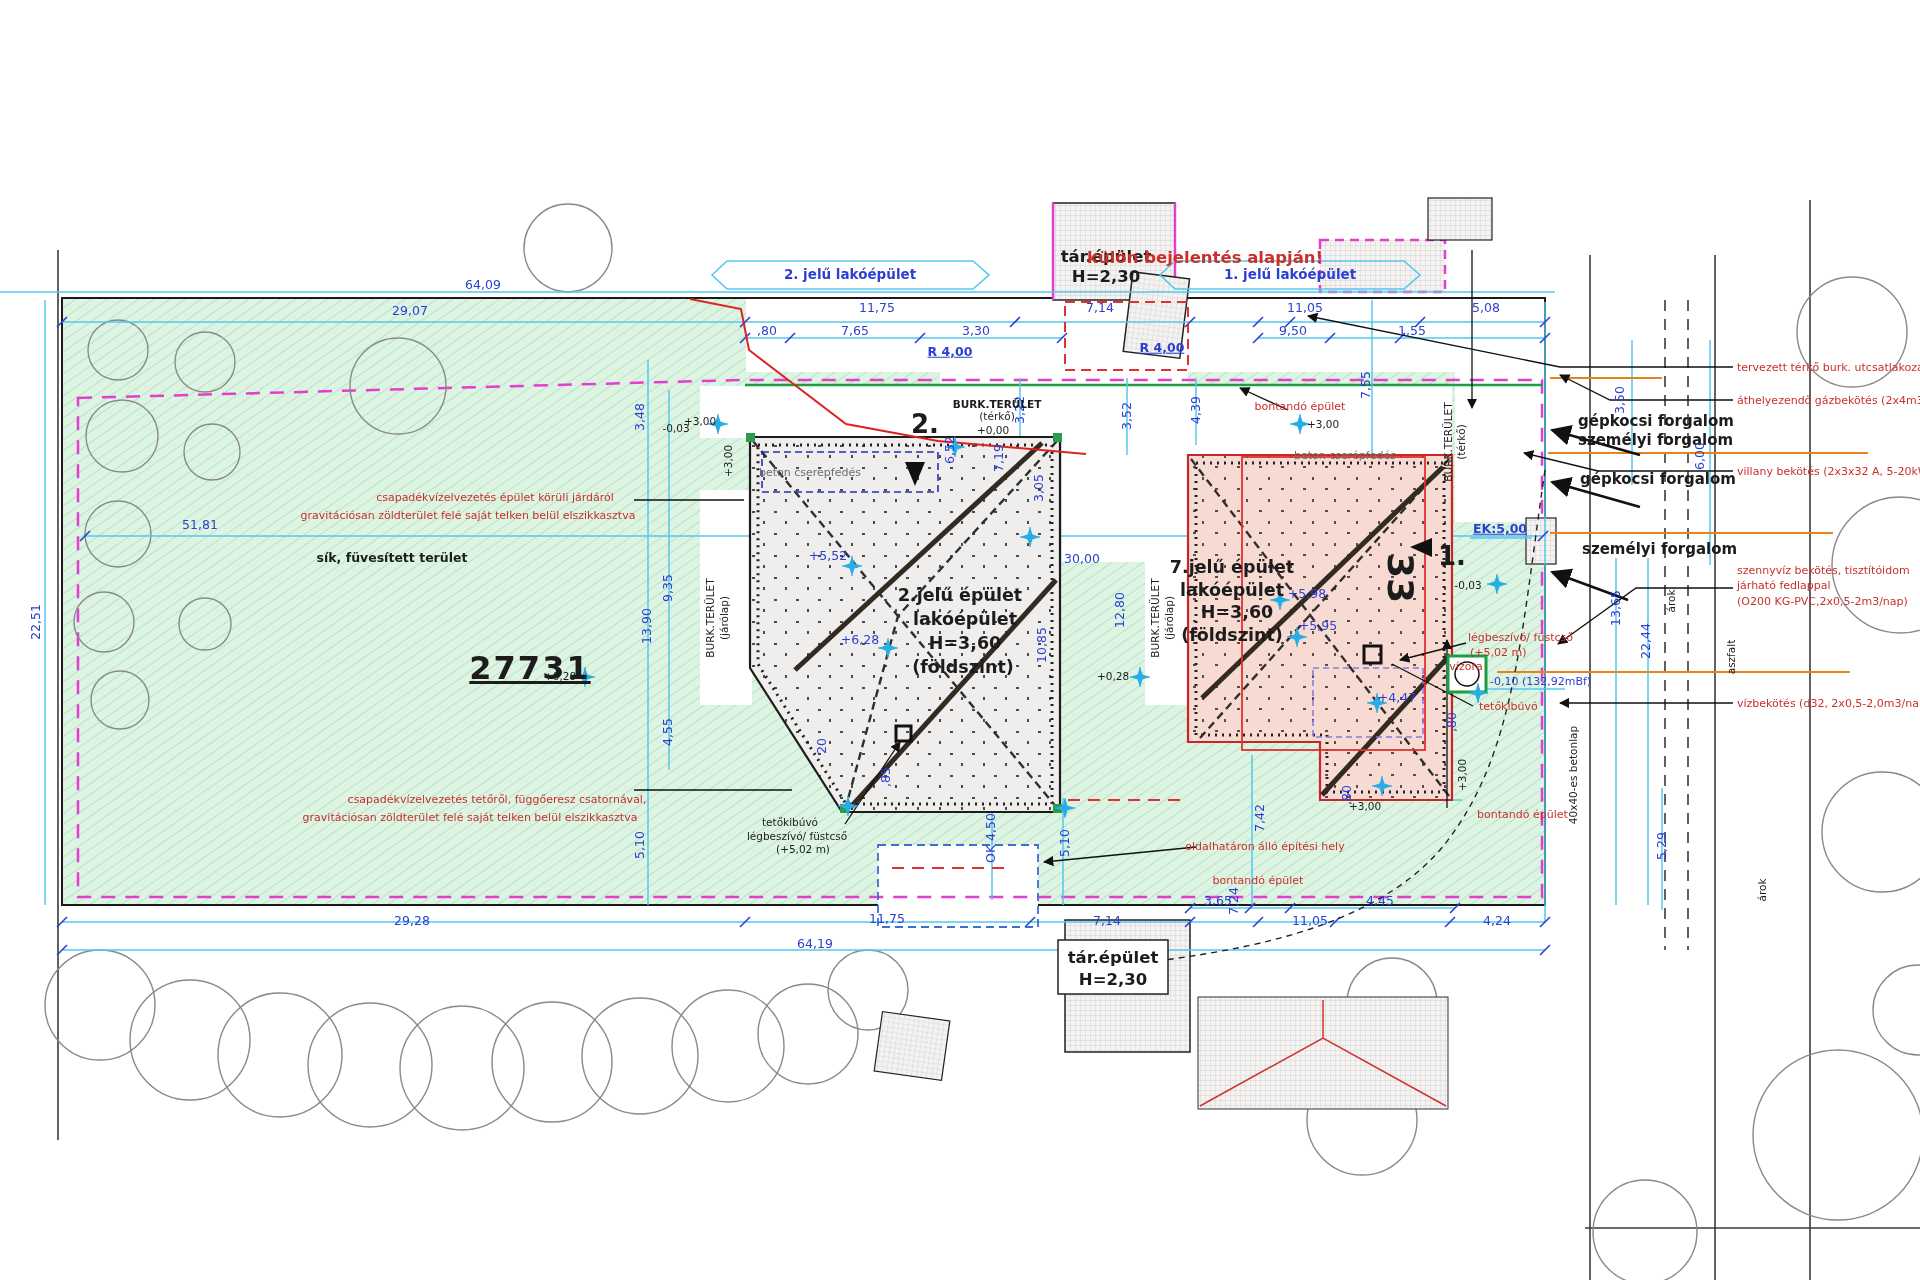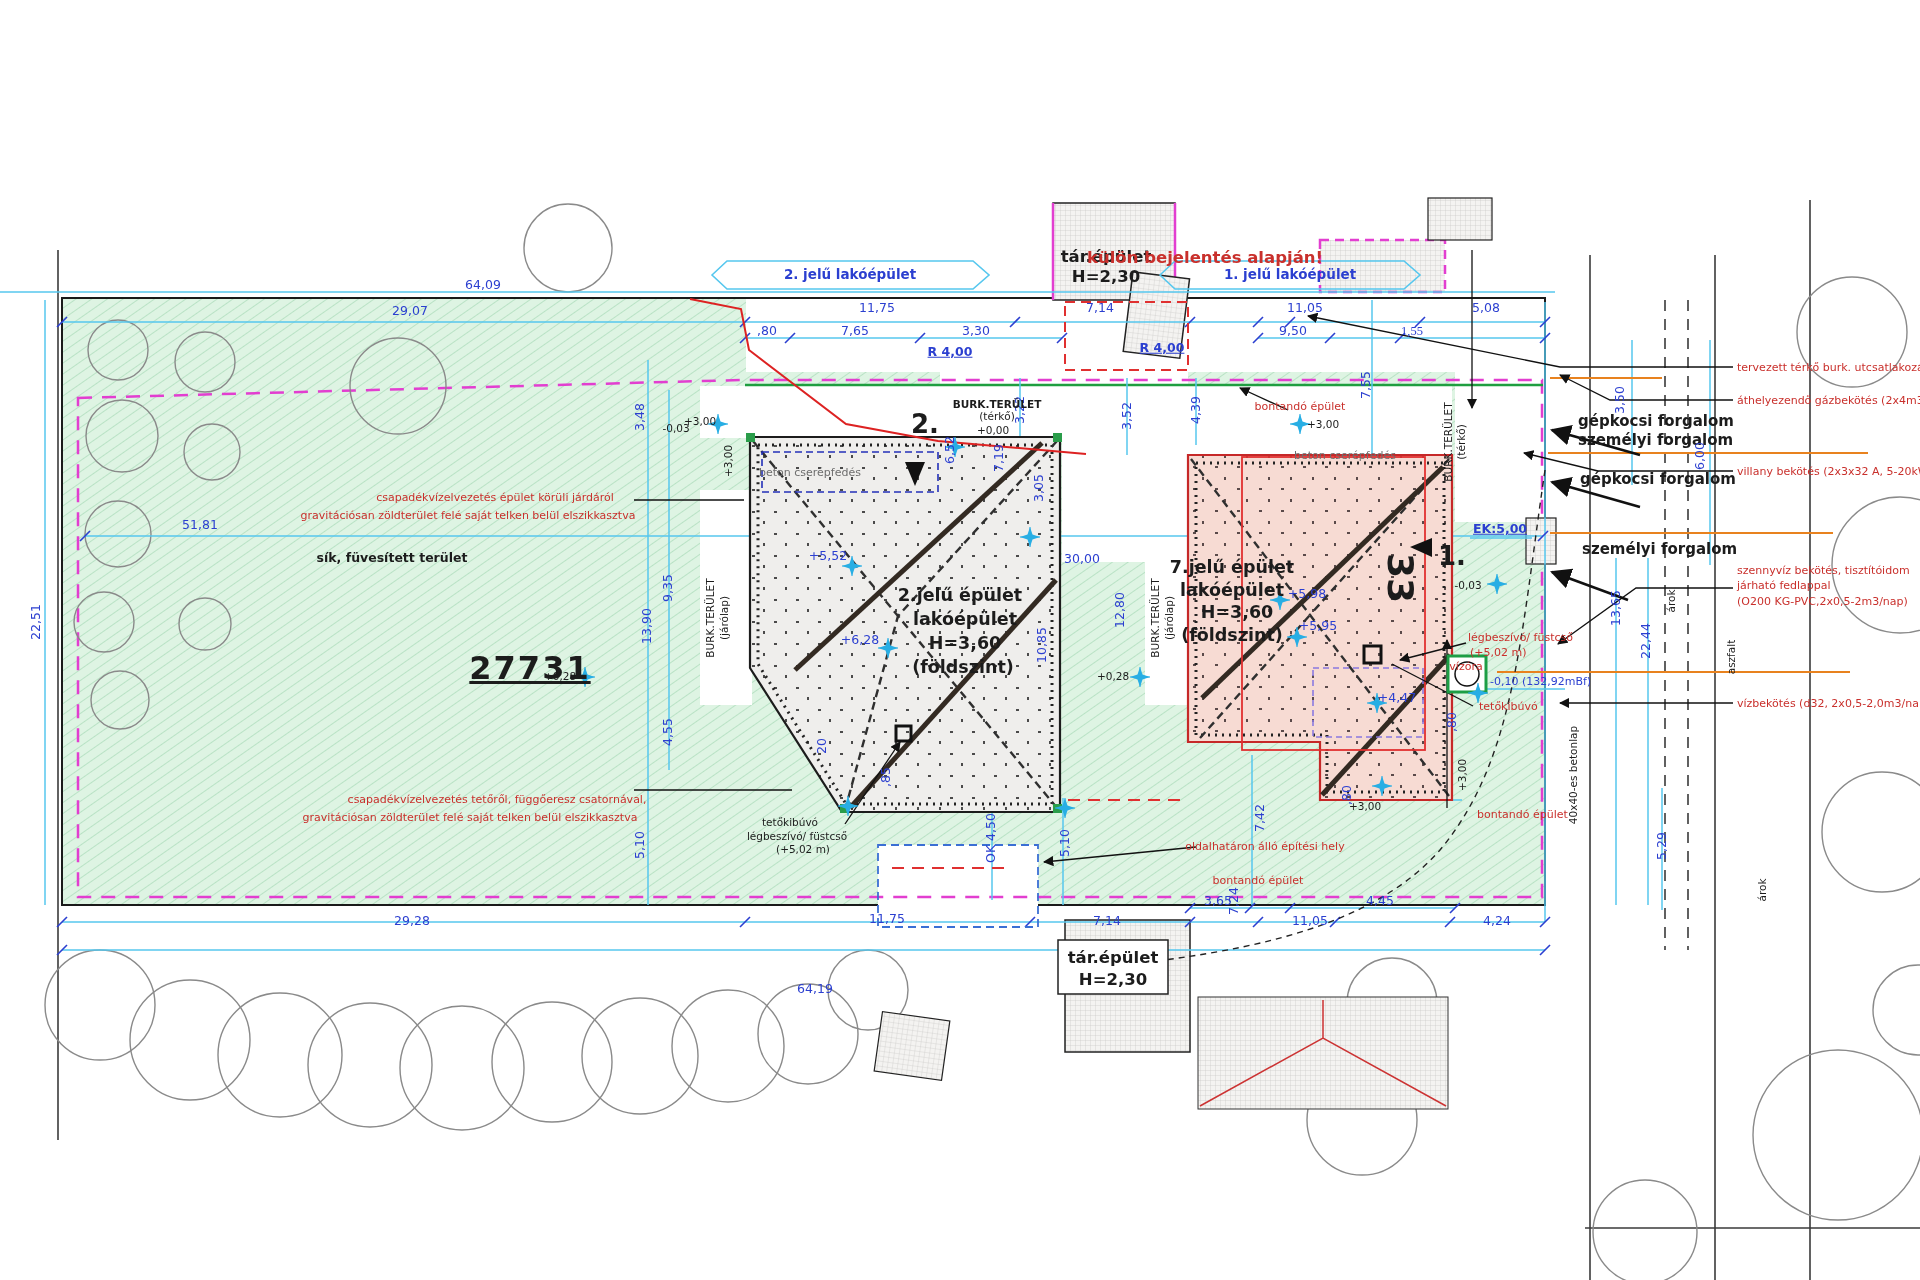--- a/index.html
+++ b/index.html
@@ -322,21 +322,21 @@
     <div class="lbl c-dim s12" style="left: 483px; top: 285px;">64,09</div>
     <div class="lbl c-dim s12" style="left: 410px; top: 311px;">29,07</div>
     <div class="lbl c-dim s12" style="left: 877px; top: 308px;">11,75</div>
     <div class="lbl c-dim s12" style="left: 1100px; top: 308px;">7,14</div>
     <div class="lbl c-dim s12" style="left: 1305px; top: 308px;">11,05</div>
     <div class="lbl c-dim s12" style="left: 1486px; top: 308px;">5,08</div>
     <div class="lbl c-dim s12" style="left: 767px; top: 331px;">,80</div>
     <div class="lbl c-dim s12" style="left: 855px; top: 331px;">7,65</div>
     <div class="lbl c-dim s12" style="left: 976px; top: 331px;">3,30</div>
     <div class="lbl c-dim s12" style="left: 1293px; top: 331px;">9,50</div>
-    <div class="lbl c-dim s12" style="left: 1412px; top: 331px; font-family: Liberation Serif, serif;">1,55</div>
+    <div class="lbl c-dim s12" style="left: 1412px; top: 331px;">1,55</div>
     <div class="lbl c-dim s12 b u" style="left: 950px; top: 352px;">R 4,00</div>
     <div class="lbl c-dim s12 b u" style="left: 1162px; top: 348px;">R 4,00</div>
     <div class="lbl c-dim s12 rot" style="left: 1366px; top: 385px;">7,55</div>
     <div class="lbl c-dim s12 rot" style="left: 1020px; top: 410px;">3,22</div>
     <div class="lbl c-dim s12 rot" style="left: 1127px; top: 416px;">3,52</div>
     <div class="lbl c-dim s12 rot" style="left: 1196px; top: 410px;">4,39</div>
     <div class="lbl c-blk s10 b" style="left: 997px; top: 404px;">BURK.TERÜLET</div>
     <div class="lbl c-blk s10" style="left: 997px; top: 416px;">(térkő)</div>
     <div class="lbl c-blk s10" style="left: 993px; top: 430px;">+0,00</div>
     <div class="lbl c-blk s10" style="left: 700px; top: 421px;">+3,00</div>
@@ -432,16 +432,16 @@
     <div class="lbl c-dim s12 rot" style="left: 886px; top: 777px;">,85</div>
     <div class="lbl c-dim s12 rot" style="left: 991px; top: 838px;">OK 4,50</div>
     <div class="lbl c-dim s12 rot" style="left: 1065px; top: 843px;">5,10</div>
     <div class="lbl c-dim s12" style="left: 1218px; top: 901px;">3,65</div>
     <div class="lbl c-dim s12" style="left: 1380px; top: 901px;">4,45</div>
     <div class="lbl c-dim s12" style="left: 412px; top: 921px;">29,28</div>
     <div class="lbl c-dim s12" style="left: 887px; top: 919px;">11,75</div>
     <div class="lbl c-dim s12" style="left: 1107px; top: 921px;">7,14</div>
     <div class="lbl c-dim s12" style="left: 1310px; top: 921px;">11,05</div>
     <div class="lbl c-dim s12" style="left: 1497px; top: 921px;">4,24</div>
-    <div class="lbl c-dim s12" style="left: 815px; top: 944px; margin-top: 45px;">64,19</div>
+    <div class="lbl c-dim s12" style="left: 815px; top: 944px;">64,19</div>
     <div class="lbl c-blk s16 b" style="left: 1113px; top: 958px;">tár.épület</div>
     <div class="lbl c-blk s16 b" style="left: 1113px; top: 980px;">H=2,30</div>
   </div>
 
 </body></html>

